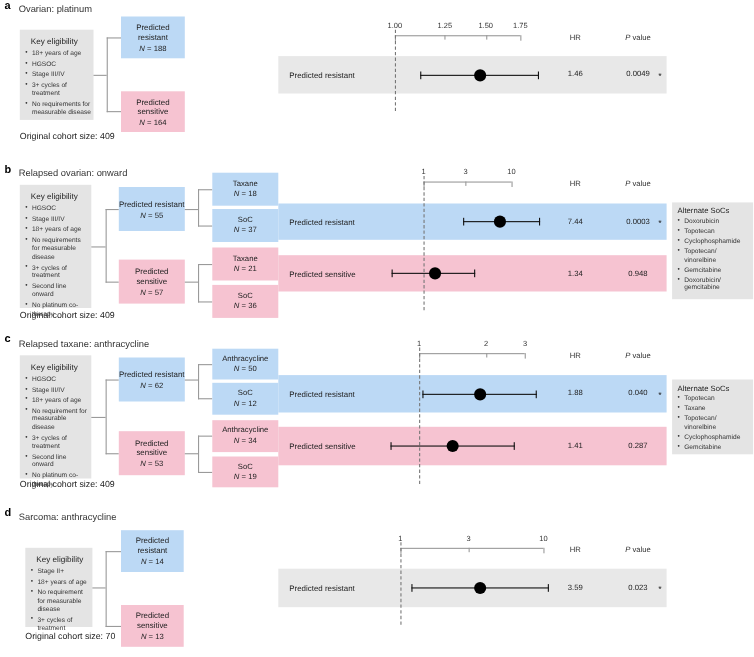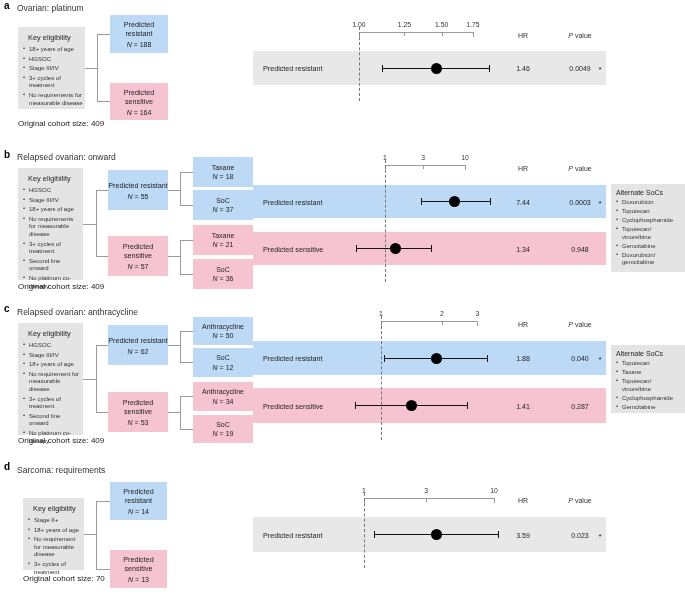--- a/index.html
+++ b/index.html
@@ -199,21 +199,21 @@
         <div class="aitem">Cyclophosphamide</div>
         <div class="aitem">Topotecan/
 vinorelbine</div>
         <div class="aitem">Gemcitabine</div>
         <div class="aitem">Doxorubicin/
 gemcitabine</div>
       </div>
   </div>
 
   <div class="abs pletter" style="left:4px;top:303px;">c</div>
-  <div class="abs ptitle" style="left:17px;top:307px;">Relapsed ovarian: anthracycline</div>
+  <div class="abs ptitle" style="left:17px;top:307px;">Relapsed taxane: anthracycline</div>
 
   <div class="abs keybox" style="left:18px;top:323px;width:65px;height:112px;">
     <div class="keytitle">Key eligibility</div>
     <div>
         <div class="kitem">HGSOC</div>
         <div class="kitem">Stage III/IV</div>
         <div class="kitem">18+ years of age</div>
         <div class="kitem">No requirement for measurable disease</div>
         <div class="kitem">3+ cycles of treatment</div>
         <div class="kitem">Second line onward</div>
@@ -298,21 +298,21 @@
         <div class="aitem">Topotecan</div>
         <div class="aitem">Taxane</div>
         <div class="aitem">Topotecan/
 vinorelbine</div>
         <div class="aitem">Cyclophosphamide</div>
         <div class="aitem">Gemcitabine</div>
       </div>
   </div>
 
   <div class="abs pletter" style="left:4px;top:461px;">d</div>
-  <div class="abs ptitle" style="left:17px;top:465px;">Sarcoma: requirements</div>
+  <div class="abs ptitle" style="left:17px;top:465px;">Sarcoma: anthracycline</div>
 
   <div class="abs keybox" style="left:23px;top:498px;width:61px;height:72px;">
     <div class="keytitle">Key eligibility</div>
     <div>
         <div class="kitem">Stage II+</div>
         <div class="kitem">18+ years of age</div>
         <div class="kitem">No requirement for measurable disease</div>
         <div class="kitem">3+ cycles of treatment</div>
       </div>
   </div>

